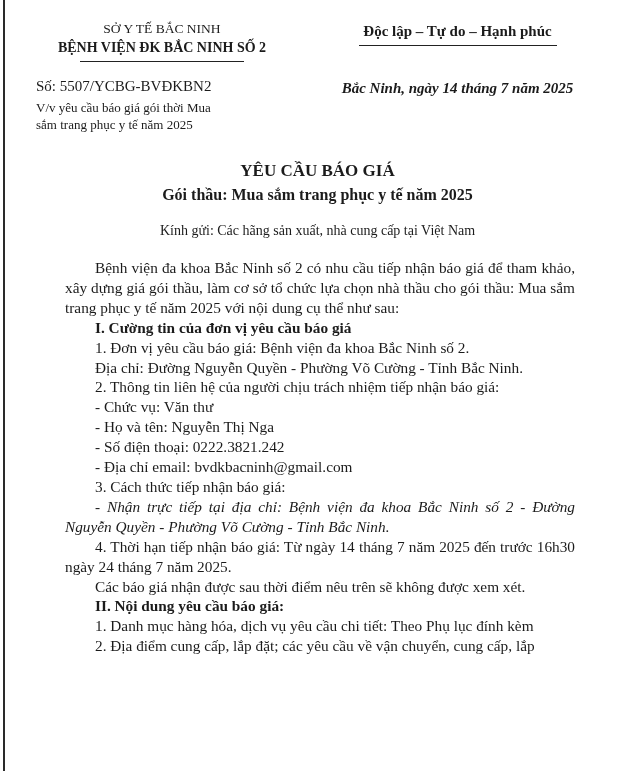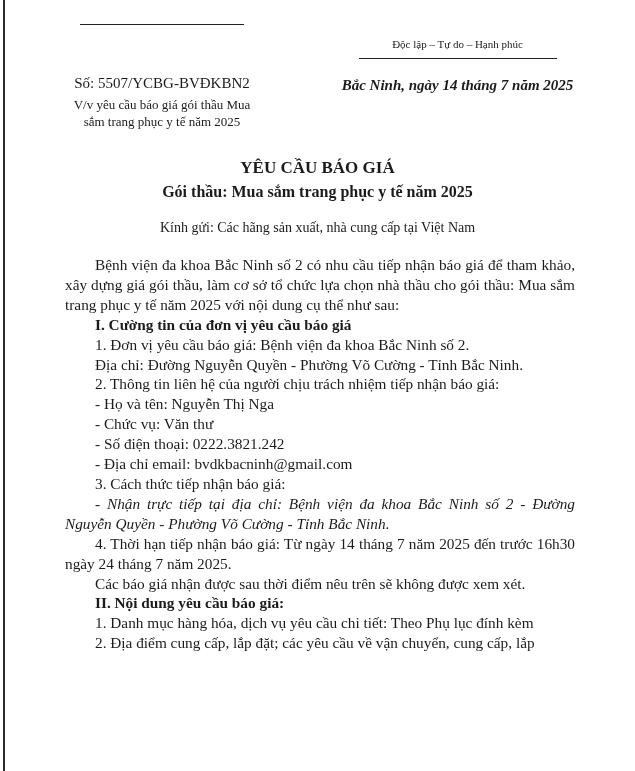--- a/index.html
+++ b/index.html
@@ -18,25 +18,25 @@
     background:#2a2a2a;
   }
   
   .hdr { display:flex; padding-top:20px; }
   .hdr-left { width:252px; margin-left:36px; text-align:center; }
   .hdr-right { flex:1; text-align:center; padding-right:8px; }
   .org-1 { font-size:13.5px; line-height:17px; }
   .org-2 { font-size:14px; font-weight:bold; line-height:18px; margin-top:2px; }
   .rule-left { width:164px; border-bottom:1.6px solid #222; margin:4px auto 0; height:0; }
   .nat-1 { font-size:14.5px; font-weight:bold; line-height:18px; }
-  .nat-2 { font-size:11px; font-weight:normal; line-height:19px; margin-top:15px; }
+  .nat-2 { font-size:15px; font-weight:bold; line-height:19px; margin-top:2px; }
   .rule-right { width:198px; border-bottom:1.6px solid #222; margin:4px auto 0; height:0; }
   
   .meta { display:flex; margin-top:15px; }
-  .meta-left { width:252px; margin-left:36px; text-align:center; }
+  .meta-left { width:252px; margin-left:36px; text-align:left; }
   .meta-right { flex:1; text-align:center; padding-right:8px; }
   .doc-no { font-size:15px; line-height:19px; }
   .vv { font-size:13px; line-height:17px; }
   .vv-first { margin-top:3px; }
   .date { font-style:italic; font-size:15px; line-height:19px; padding-top:2px;font-weight:bold; }
   
   .title-block { text-align:center; margin-top:27px; }
   .title-1 { font-weight:bold; font-size:17px; line-height:22px; }
   .title-2 { font-weight:bold; font-size:16px; line-height:21px; margin-top:2px; }
   .salutation { text-align:center; margin-top:16px; font-size:14px; line-height:20px; }
@@ -52,54 +52,56 @@
   .doc-body p.i { font-style:italic; }
 </style>
 </head>
 <body>
 
 <div class="page">
   <div class="edge-line"></div>
 
   <div class="hdr">
     <div class="hdr-left">
+      <div class="org-1">SỞ Y TẾ BẮC NINH</div>
+      <div class="org-2">BỆNH VIỆN ĐK BẮC NINH SỐ 2</div>
       <div class="rule-left"></div>
     </div>
     <div class="hdr-right">
       <div class="nat-2">Độc lập – Tự do – Hạnh phúc</div>
       <div class="rule-right"></div>
     </div>
   </div>
 
   <div class="meta">
     <div class="meta-left">
       <div class="doc-no">Số: 5507/YCBG-BVĐKBN2</div>
-      <div class="vv vv-first">V/v yêu cầu báo giá gói thầu Mua</div>
+      <div class="vv vv-first">V/v yêu cầu báo giá gói thời Mua</div>
       <div class="vv">sắm trang phục y tế năm 2025</div>
     </div>
     <div class="meta-right">
       <div class="date">Bắc Ninh, ngày 14 tháng 7 năm 2025</div>
     </div>
   </div>
 
   <div class="title-block">
     <div class="title-1">YÊU CẦU BÁO GIÁ</div>
     <div class="title-2">Gói thầu: Mua sắm trang phục y tế năm 2025</div>
   </div>
 
   <div class="salutation">Kính gửi: Các hãng sản xuất, nhà cung cấp tại Việt Nam</div>
 
   <div class="doc-body">
     <p>Bệnh viện đa khoa Bắc Ninh số 2 có nhu cầu tiếp nhận báo giá để tham khảo, xây dựng giá gói thầu, làm cơ sở tổ chức lựa chọn nhà thầu cho gói thầu: Mua sắm trang phục y tế năm 2025 với nội dung cụ thể như sau:</p>
     <p class="b">I. Cường tin của đơn vị yêu cầu báo giá</p>
     <p>1. Đơn vị yêu cầu báo giá: Bệnh viện đa khoa Bắc Ninh số 2.</p>
     <p>Địa chỉ: Đường Nguyễn Quyền - Phường Võ Cường - Tỉnh Bắc Ninh.</p>
     <p>2. Thông tin liên hệ của người chịu trách nhiệm tiếp nhận báo giá:</p>
+    <p>- Chức vụ: Văn thư</p>
     <p>- Họ và tên: Nguyễn Thị Nga</p>
-    <p>- Chức vụ: Văn thư</p>
     <p>- Số điện thoại: 0222.3821.242</p>
     <p>- Địa chỉ email: bvdkbacninh@gmail.com</p>
     <p>3. Cách thức tiếp nhận báo giá:</p>
     <p class="i">- Nhận trực tiếp tại địa chỉ: Bệnh viện đa khoa Bắc Ninh số 2 - Đường Nguyễn Quyền - Phường Võ Cường - Tỉnh Bắc Ninh.</p>
     <p>4. Thời hạn tiếp nhận báo giá: Từ ngày 14 tháng 7 năm 2025 đến trước 16h30 ngày 24 tháng 7 năm 2025.</p>
     <p>Các báo giá nhận được sau thời điểm nêu trên sẽ không được xem xét.</p>
     <p class="b">II. Nội dung yêu cầu báo giá:</p>
     <p>1. Danh mục hàng hóa, dịch vụ yêu cầu chi tiết: Theo Phụ lục đính kèm</p>
     <p>2. Địa điểm cung cấp, lắp đặt; các yêu cầu về vận chuyển, cung cấp, lắp</p>
   </div>

